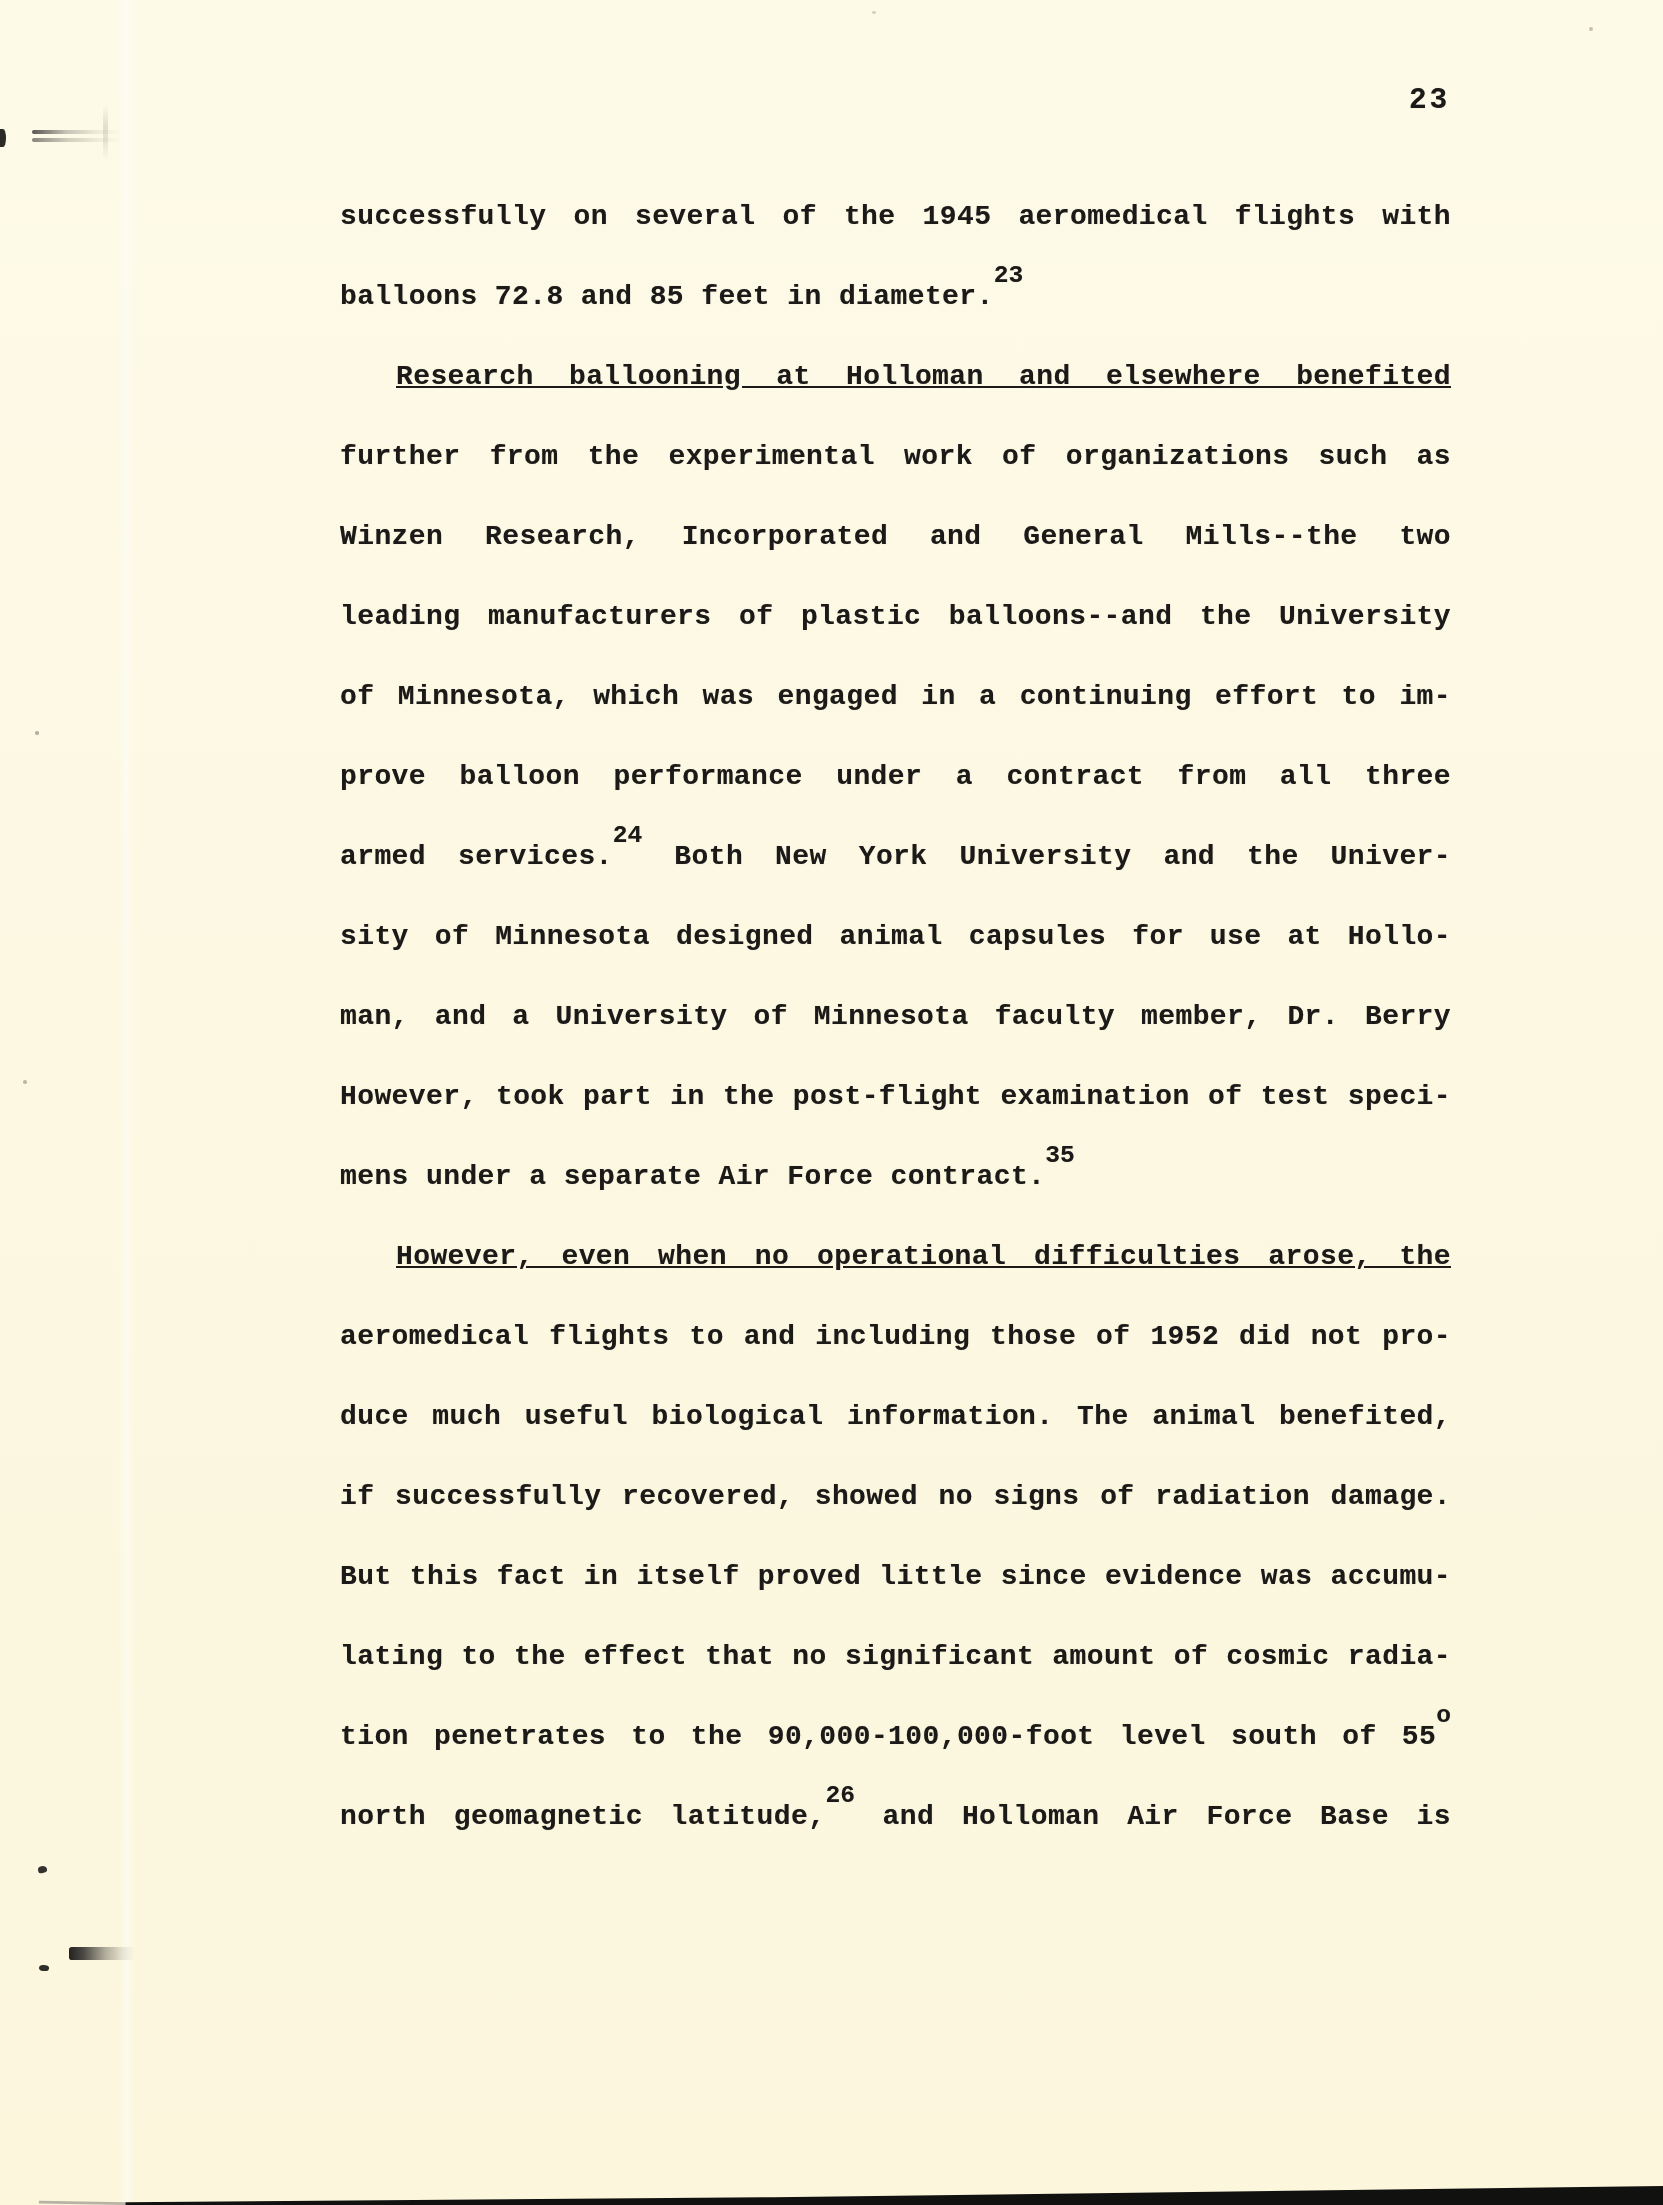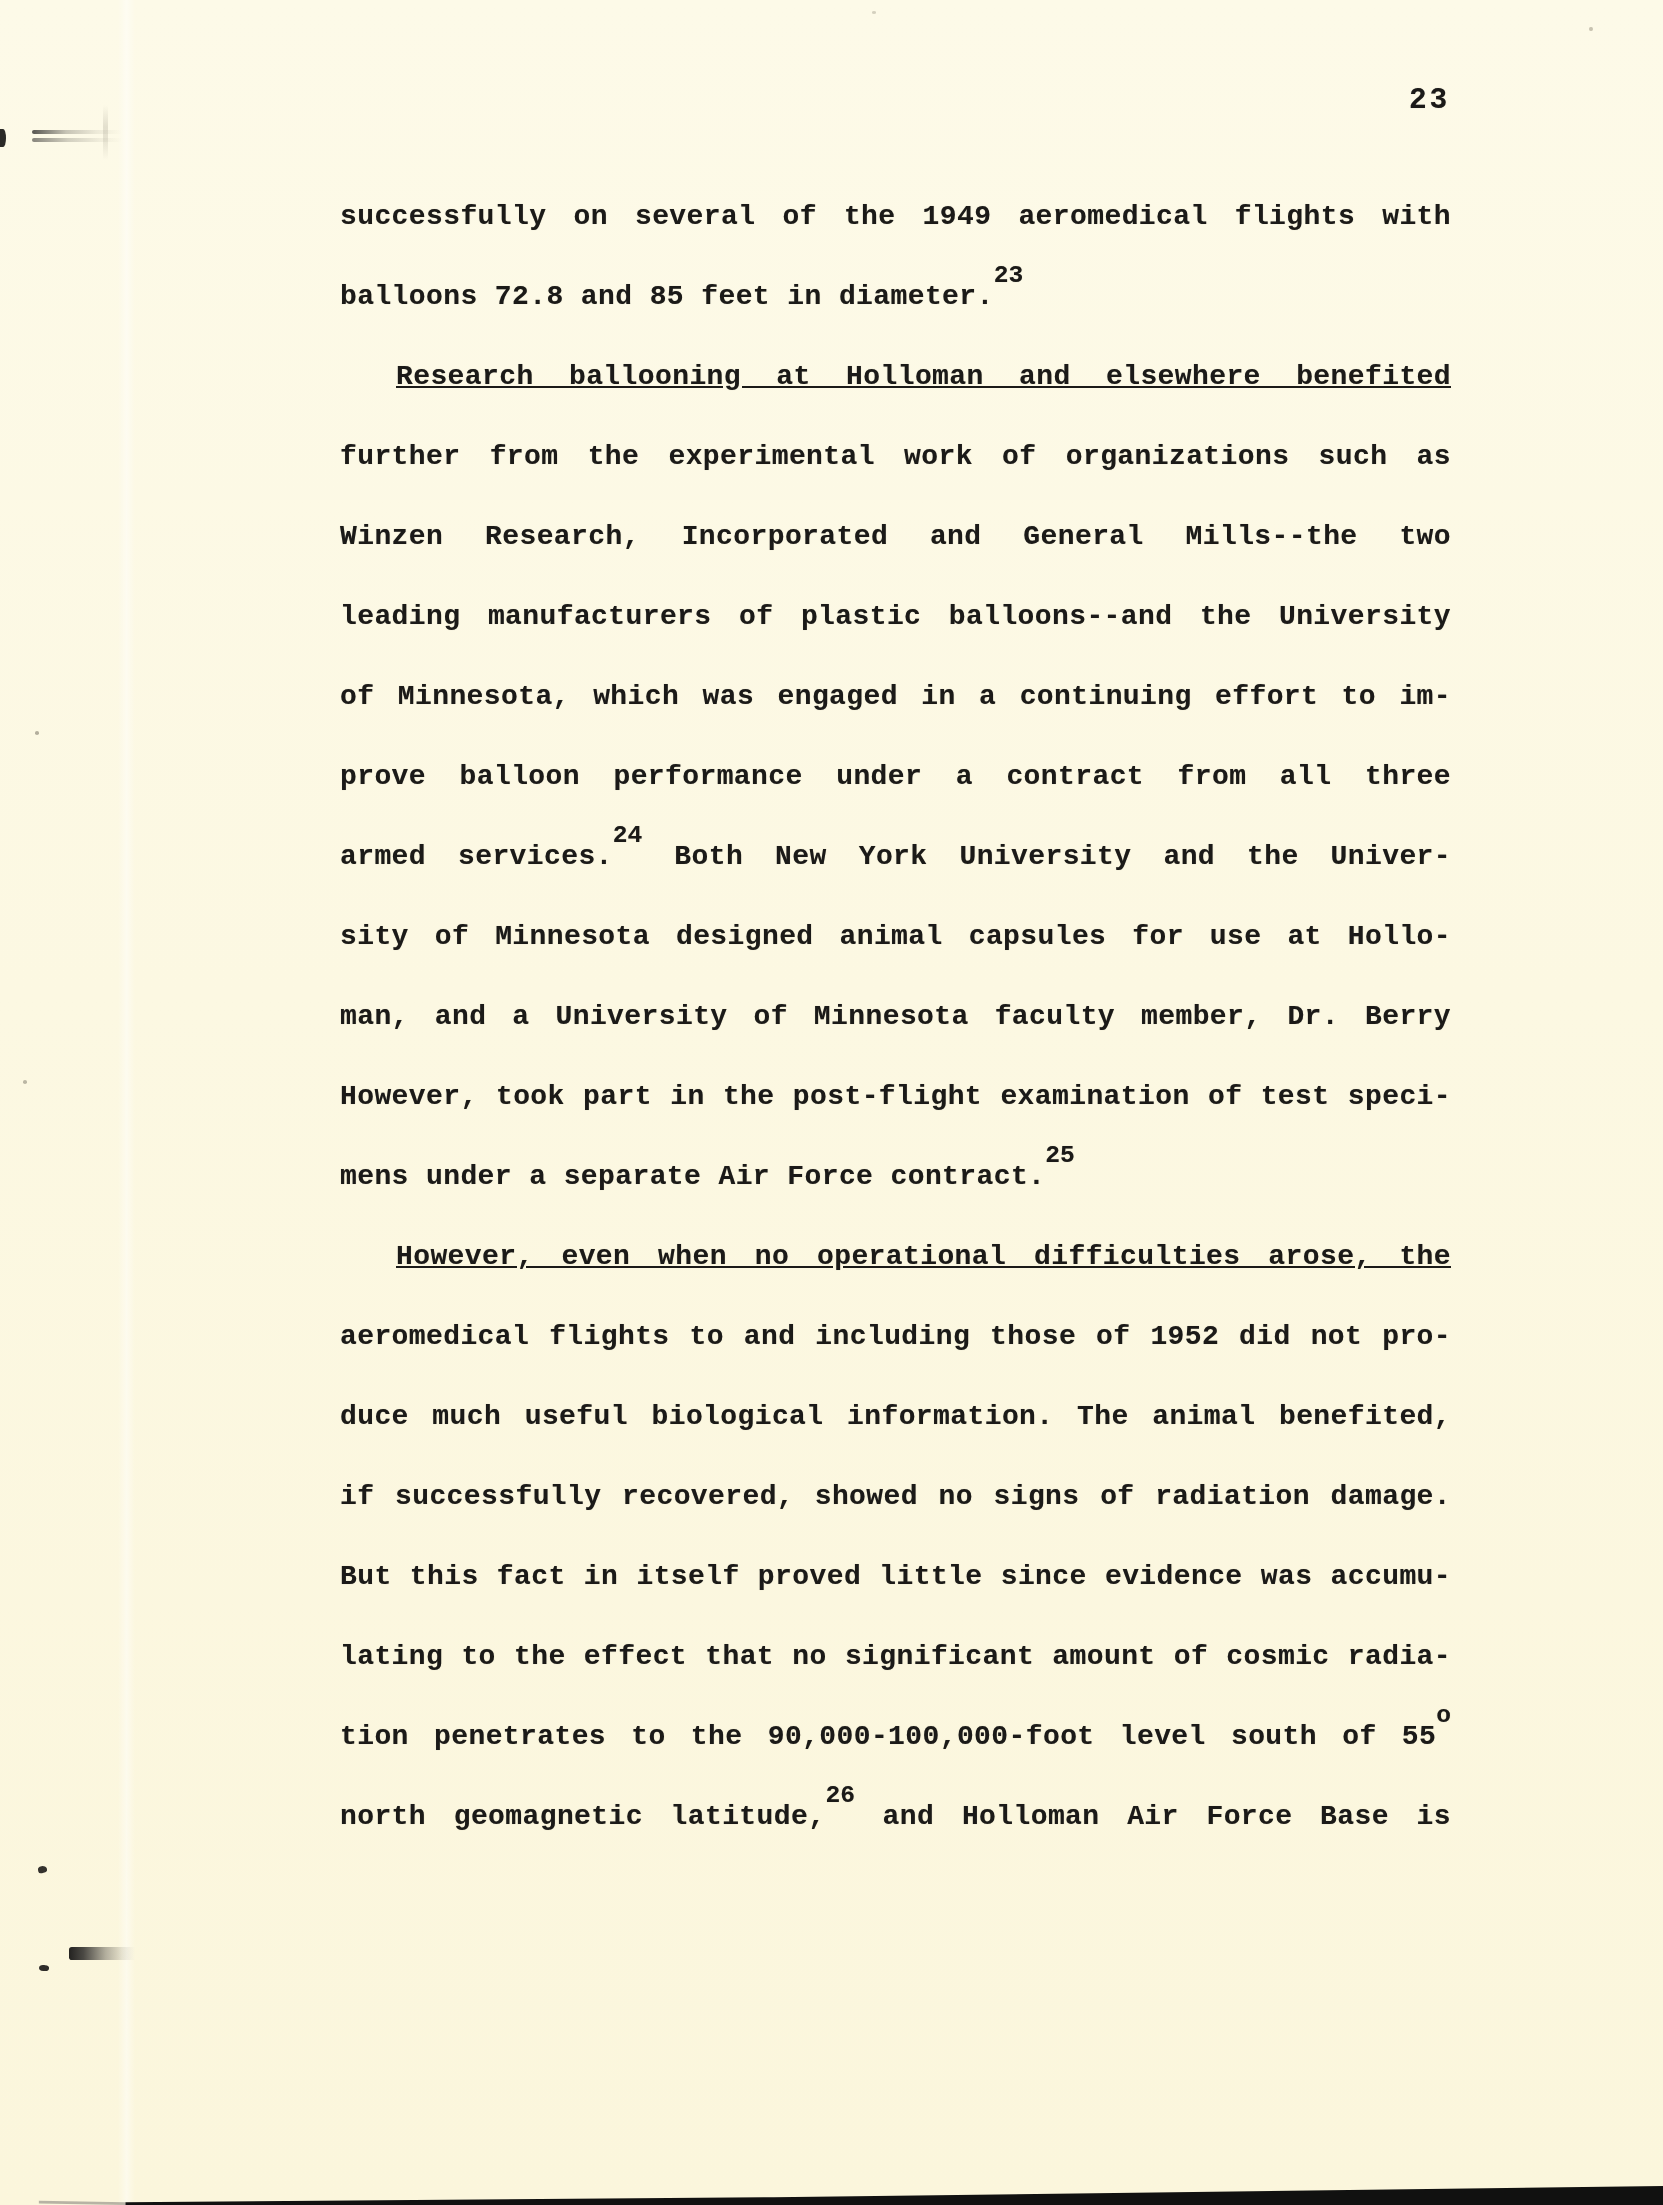--- a/index.html
+++ b/index.html
@@ -94,33 +94,33 @@
 </head>
 <body>
 
 <div class="page">
 
   <div class="crease artifact"></div>
 
   <div class="page-number">23</div>
 
   <div class="text-block">
-      <div class="line">successfully on several of the 1949 aeromedical flights with</div>
+      <div class="line">successfully on several of the 1945 aeromedical flights with</div>
       <div class="line end">balloons 72.8 and 85 feet in diameter.<sup>23</sup></div>
       <div class="line indent">Research ballooning at Holloman and elsewhere benefited</div>
       <div class="line">further from the experimental work of organizations such as</div>
       <div class="line">Winzen Research, Incorporated and General Mills--the two</div>
       <div class="line">leading manufacturers of plastic balloons--and the University</div>
       <div class="line">of Minnesota, which was engaged in a continuing effort to im-</div>
       <div class="line">prove balloon performance under a contract from all three</div>
       <div class="line">armed services.<sup>24</sup> Both New York University and the Univer-</div>
       <div class="line">sity of Minnesota designed animal capsules for use at Hollo-</div>
       <div class="line">man, and a University of Minnesota faculty member, Dr. Berry</div>
       <div class="line">However, took part in the post-flight examination of test speci-</div>
-      <div class="line end">mens under a separate Air Force contract.<sup>25</sup></div>
+      <div class="line end">mens under a separate Air Force contract.<sup>35</sup></div>
       <div class="line indent">However, even when no operational difficulties arose, the</div>
       <div class="line">aeromedical flights to and including those of 1952 did not pro-</div>
       <div class="line">duce much useful biological information. The animal benefited,</div>
       <div class="line">if successfully recovered, showed no signs of radiation damage.</div>
       <div class="line">But this fact in itself proved little since evidence was accumu-</div>
       <div class="line">lating to the effect that no significant amount of cosmic radia-</div>
       <div class="line">tion penetrates to the 90,000-100,000-foot level south of 55<sup>o</sup></div>
       <div class="line">north geomagnetic latitude,<sup>26</sup> and Holloman Air Force Base is</div>
     </div>
 

